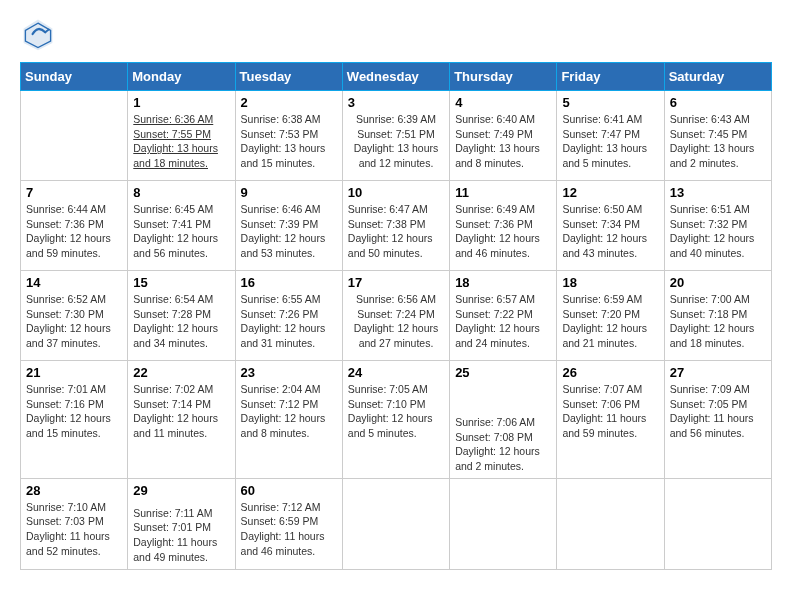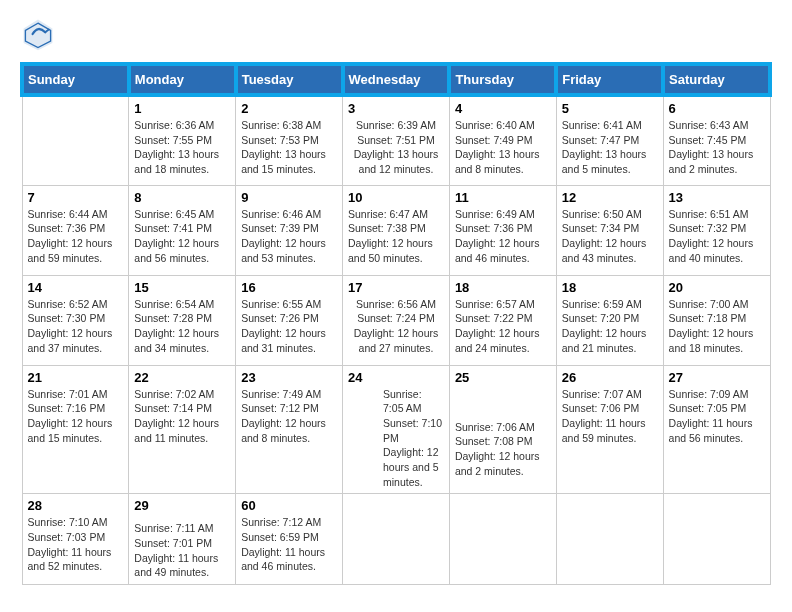--- a/index.html
+++ b/index.html
@@ -49,21 +49,21 @@
       border-collapse: collapse;
       font-size: 11px;
     }
     thead tr th {
       background-color: #2a6db5;
       color: #fff;
       padding: 6px 4px;
       text-align: left;
       font-size: 13px;
       font-weight: bold;
-      border: 4px solid #0ea5e9;
+      border: 1px solid #0ea5e9;
     }
     tbody tr td {
       border: 1px solid #ccc;
       vertical-align: top;
       padding: 4px 5px;
       width: 14.28%;
       min-height: 80px;
       height: 90px;
     }
     .day-num {
@@ -113,21 +113,21 @@
         <th>Thursday</th>
         <th>Friday</th>
         <th>Saturday</th>
       </tr>
   </thead>
   <tbody id="calendar-body">
   <tr>
         <td class="empty-cell"></td>
         <td>
           <span class="day-num">1</span>
-          <div class="day-info" style="white-space: pre-line;">Sunrise: 6:36 AM
+          <div class="day-info" style="white-space: pre-line; text-decoration: underline;">Sunrise: 6:36 AM
 Sunset: 7:55 PM
 Daylight: 13 hours and 18 minutes.</div>
         </td>
         <td>
           <span class="day-num">2</span>
           <div class="day-info" style="white-space: pre-line;">Sunrise: 6:38 AM
 Sunset: 7:53 PM
 Daylight: 13 hours and 15 minutes.</div>
         </td>
         <td>
@@ -251,27 +251,27 @@
 Daylight: 12 hours and 15 minutes.</div>
         </td>
         <td>
           <span class="day-num">22</span>
           <div class="day-info" style="white-space: pre-line;">Sunrise: 7:02 AM
 Sunset: 7:14 PM
 Daylight: 12 hours and 11 minutes.</div>
         </td>
         <td>
           <span class="day-num">23</span>
-          <div class="day-info" style="white-space: pre-line;">Sunrise: 7:49 AM
+          <div class="day-info" style="white-space: pre-line;">Sunrise: 2:04 AM
 Sunset: 7:12 PM
 Daylight: 12 hours and 8 minutes.</div>
         </td>
         <td>
           <span class="day-num">24</span>
-          <div class="day-info" style="white-space: pre-line; margin-left: 35px;">Sunrise: 7:05 AM
+          <div class="day-info" style="white-space: pre-line;">Sunrise: 7:05 AM
 Sunset: 7:10 PM
 Daylight: 12 hours and 5 minutes.</div>
         </td>
         <td>
           <span class="day-num">25</span>
           <div class="day-info" style="white-space: pre-line; margin-top: 35px;">Sunrise: 7:06 AM
 Sunset: 7:08 PM
 Daylight: 12 hours and 2 minutes.</div>
         </td>
         <td>

